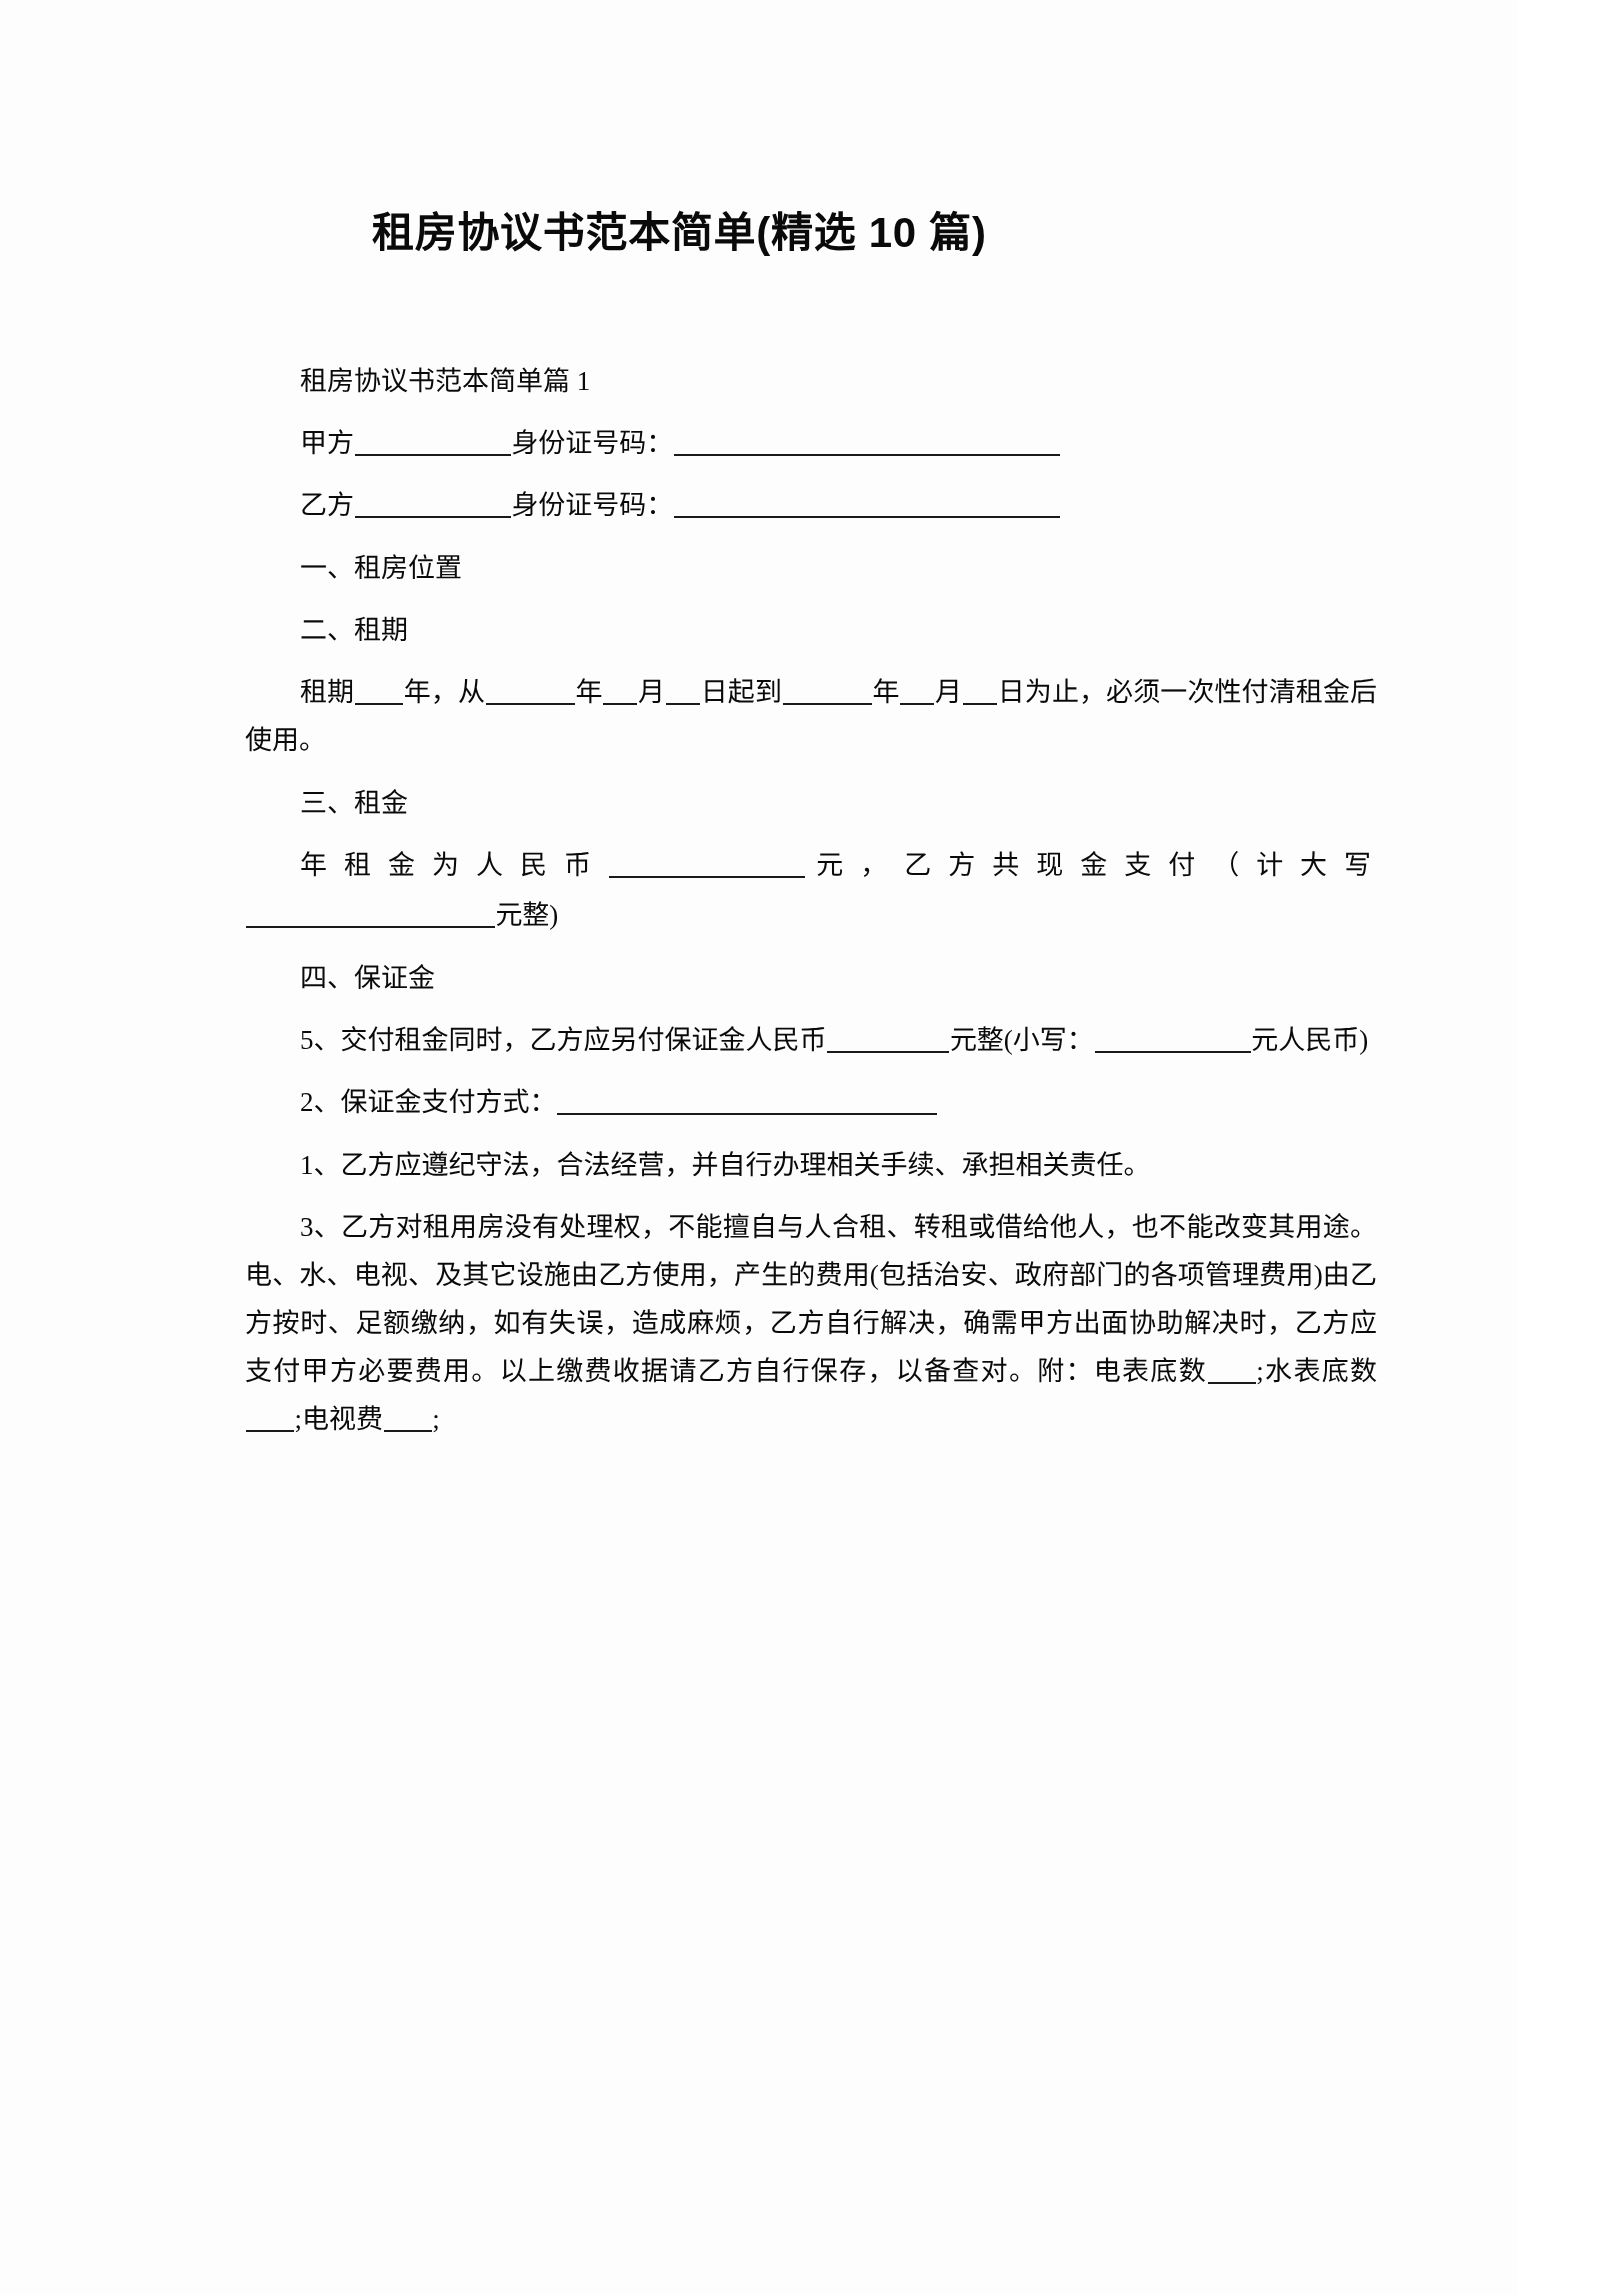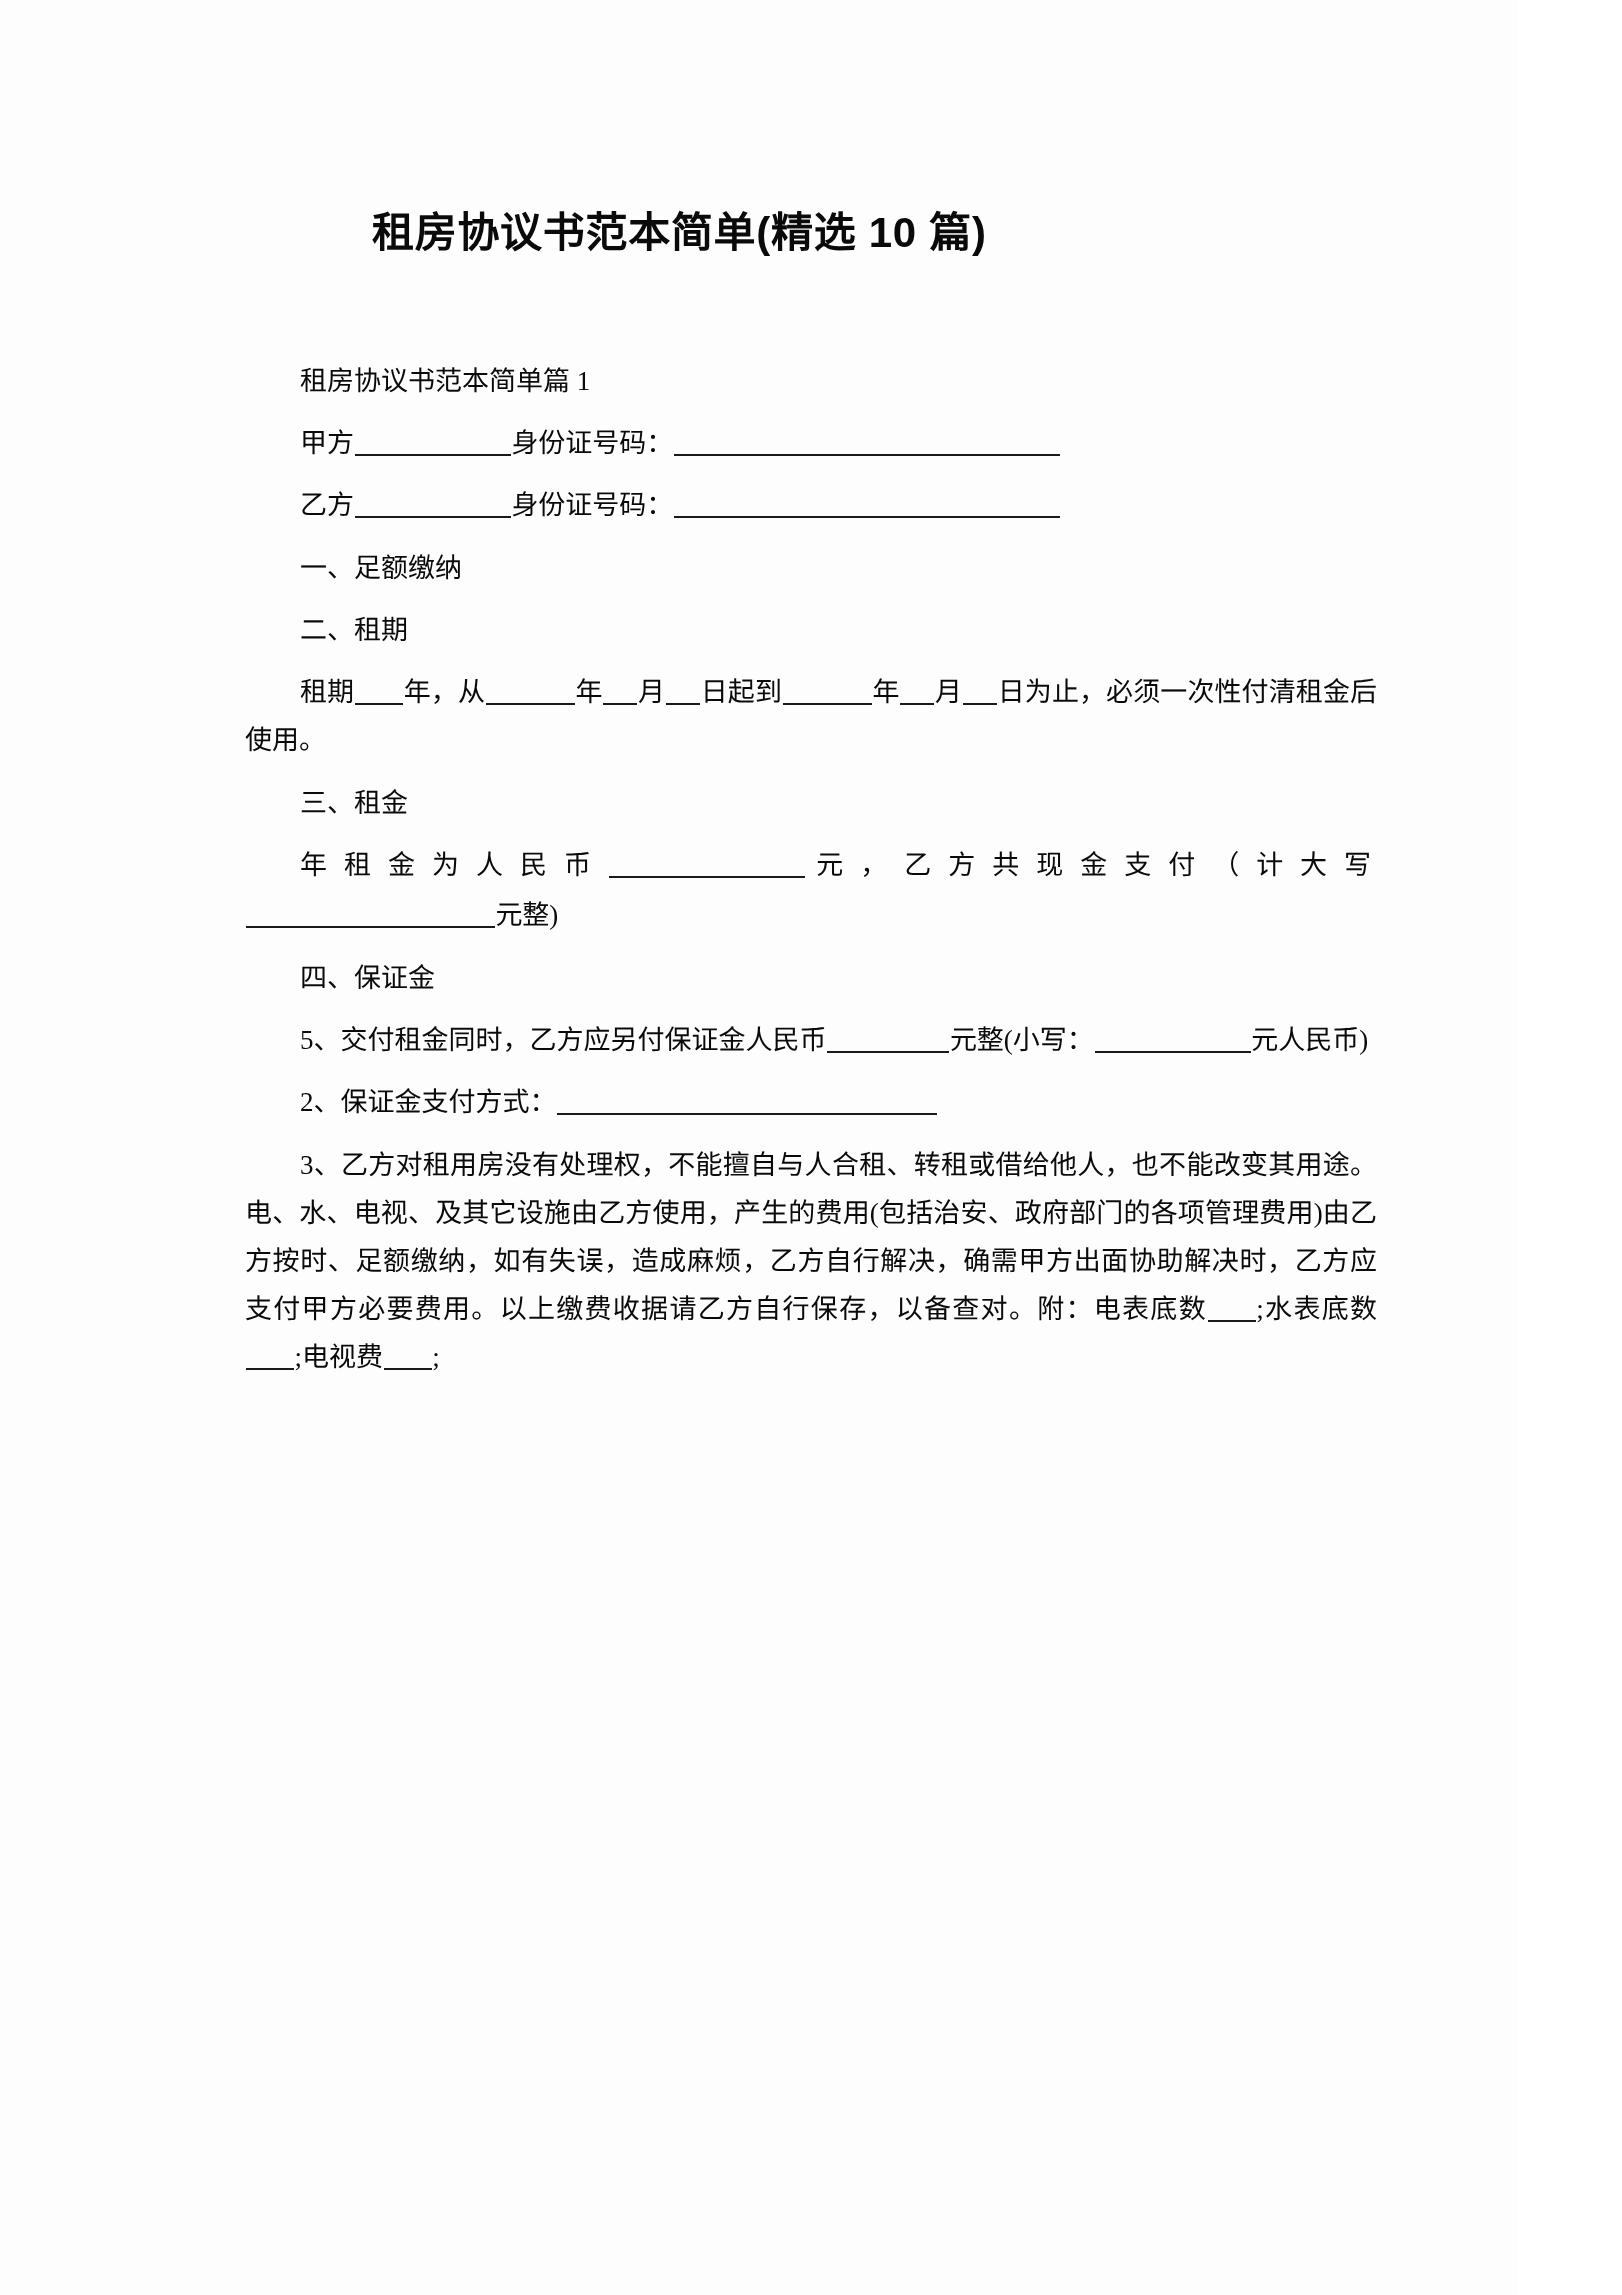--- a/index.html
+++ b/index.html
@@ -94,21 +94,21 @@
     <p class="para indent" style="margin-top:97px;">租房协议书范本简单篇 1</p>
 
     <p class="para indent">
       <span>甲方</span><span class="blank b-ml"></span><span>身份证号码：</span><span class="blank b-id"></span>
     </p>
 
     <p class="para indent">
       <span>乙方</span><span class="blank b-ml"></span><span>身份证号码：</span><span class="blank b-id"></span>
     </p>
 
-    <p class="para section-head">一、足额缴纳</p>
+    <p class="para section-head">一、租房位置</p>
 
 
     <p class="para section-head">二、租期</p>
 
     <p class="para indent">
       <span>租期</span><span class="blank b-xs"></span><span>年，从</span><span class="blank b-sm"></span><span>年</span><span class="blank b-xxs"></span><span>月</span><span class="blank b-xxs"></span><span>日起到</span><span class="blank b-sm"></span><span>年</span><span class="blank b-xxs"></span><span>月</span><span class="blank b-xxs"></span><span>日为止，必须一次性付清租金后使用。</span>
     </p>
 
     <p class="para section-head">三、租金</p>
 
@@ -120,20 +120,21 @@
 
     <p class="para indent">
       <span>5、交付租金同时，乙方应另付保证金人民币</span><span class="blank b-m"></span><span>元整(小写：</span><span class="blank b-ml"></span><span>元人民币)</span>
     </p>
 
     <p class="para indent">
       <span>2、保证金支付方式：</span><span class="blank b-pay"></span>
     </p>
 
 
+    <p class="para indent">1、乙方应遵纪守法，合法经营，并自行办理相关手续、承担相关责任。</p>
 
 
     <p class="para indent">
       <span>3、乙方对租用房没有处理权，不能擅自与人合租、转租或借给他人，也不能改变其用途。电、水、电视、及其它设施由乙方使用，产生的费用(包括治安、政府部门的各项管理费用)由乙方按时、足额缴纳，如有失误，造成麻烦，乙方自行解决，确需甲方出面协助解决时，乙方应支付甲方必要费用。以上缴费收据请乙方自行保存，以备查对。附：</span><span>电表底数</span><span class="blank b-xs"></span><span>;水表底数</span><span class="blank b-xs"></span><span>;电视费</span><span class="blank b-xs"></span><span>;</span>
     </p>
 
 
   </div>
 </div>
 

